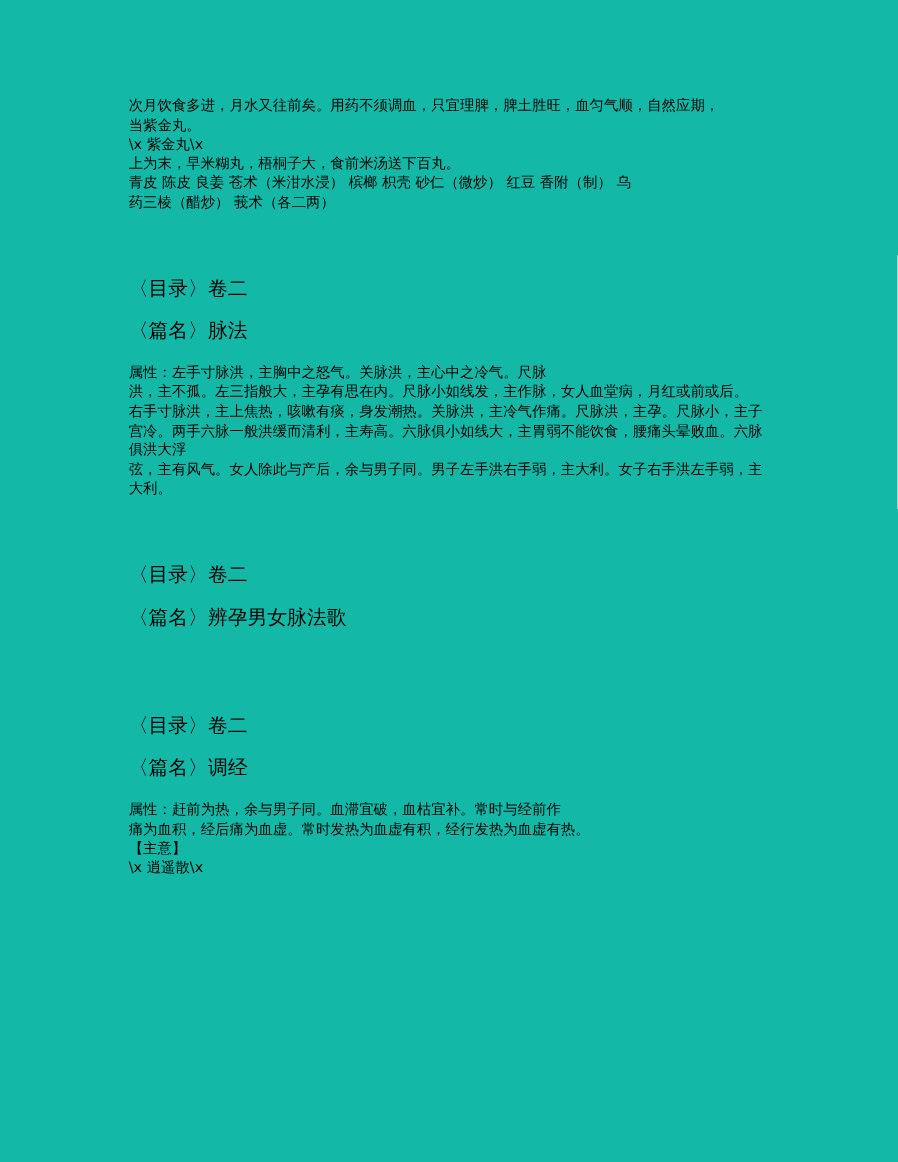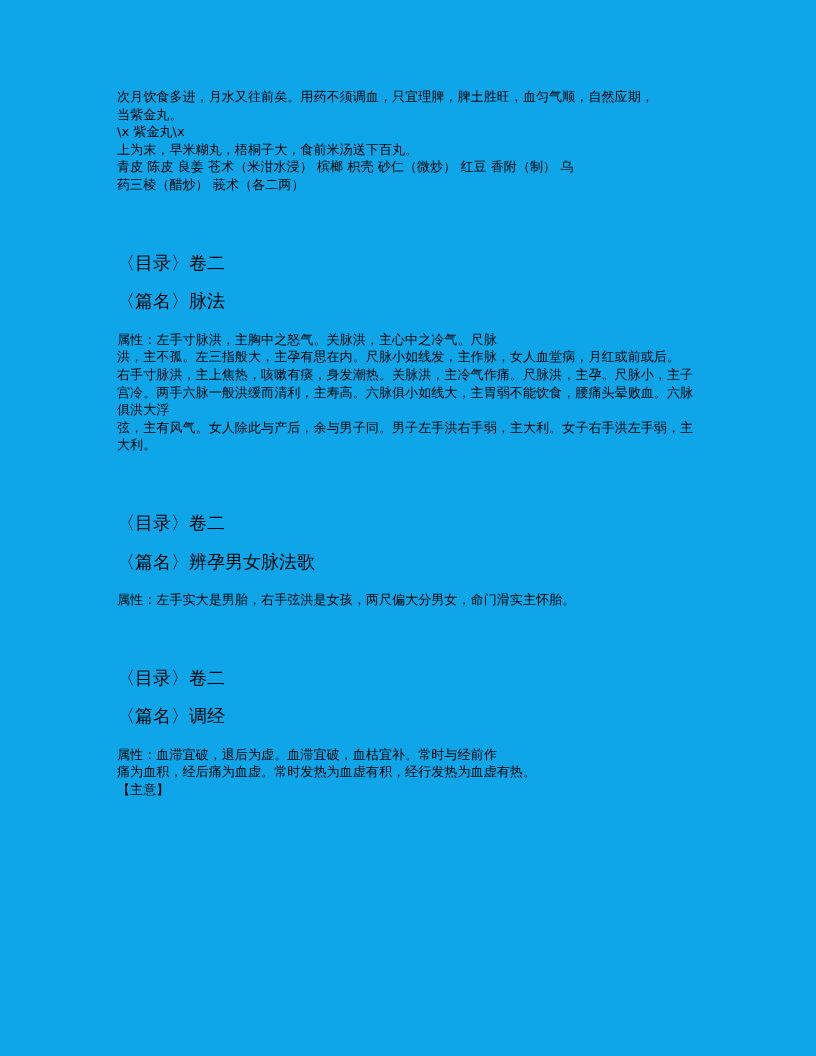--- a/index.html
+++ b/index.html
@@ -11,21 +11,21 @@
     width: 816px;
     height: 1056px;
     font-family: "DejaVu Sans", "Liberation Sans", sans-serif;
     color: #000000;
     -webkit-font-smoothing: none;
   }
   .page {
     position: relative;
     width: 816px;
     height: 1056px;
-    background: #0ea5e9;
+    background: #14b8a6;
     box-sizing: border-box;
     padding: 88px 116px 0 117px;
   }
   .doc-body {
     width: 584px;
   }
   .para {
     font-size: 13.1px;
     line-height: 17.6px;
     letter-spacing: 0px;
@@ -76,29 +76,29 @@
 弦，主有风气。女人除此与产后，余与男子同。男子左手洪右手弱，主大利。女子右手洪左手弱，主大利。</div>
     </div>
 
     <div class="gap-lg"></div>
 
     <div class="section">
       <div class="heading">〈目录〉卷二</div>
       <div class="gap-sm"></div>
       <div class="heading">〈篇名〉辨孕男女脉法歌</div>
       <div class="gap-sm"></div>
-      <div class="para wide">属性：左手实大是男胎，右手弦洪是女孩，两尺偏大分男女，命门滑实主怀胎。</div>
     </div>
 
     <div class="gap-lg"></div>
 
     <div class="section">
       <div class="heading">〈目录〉卷二</div>
       <div class="gap-sm"></div>
       <div class="heading">〈篇名〉调经</div>
       <div class="gap-sm"></div>
-      <div class="para wide">属性：血滞宜破，退后为虚。血滞宜破，血枯宜补。常时与经前作
+      <div class="para wide">属性：赶前为热，余与男子同。血滞宜破，血枯宜补。常时与经前作
 痛为血积，经后痛为血虚。常时发热为血虚有积，经行发热为血虚有热。</div>
       <div class="para">【主意】</div>
+      <div class="para">\x 逍遥散\x</div>
     </div>
 
   </div>
 </div>
 
 </body></html>

